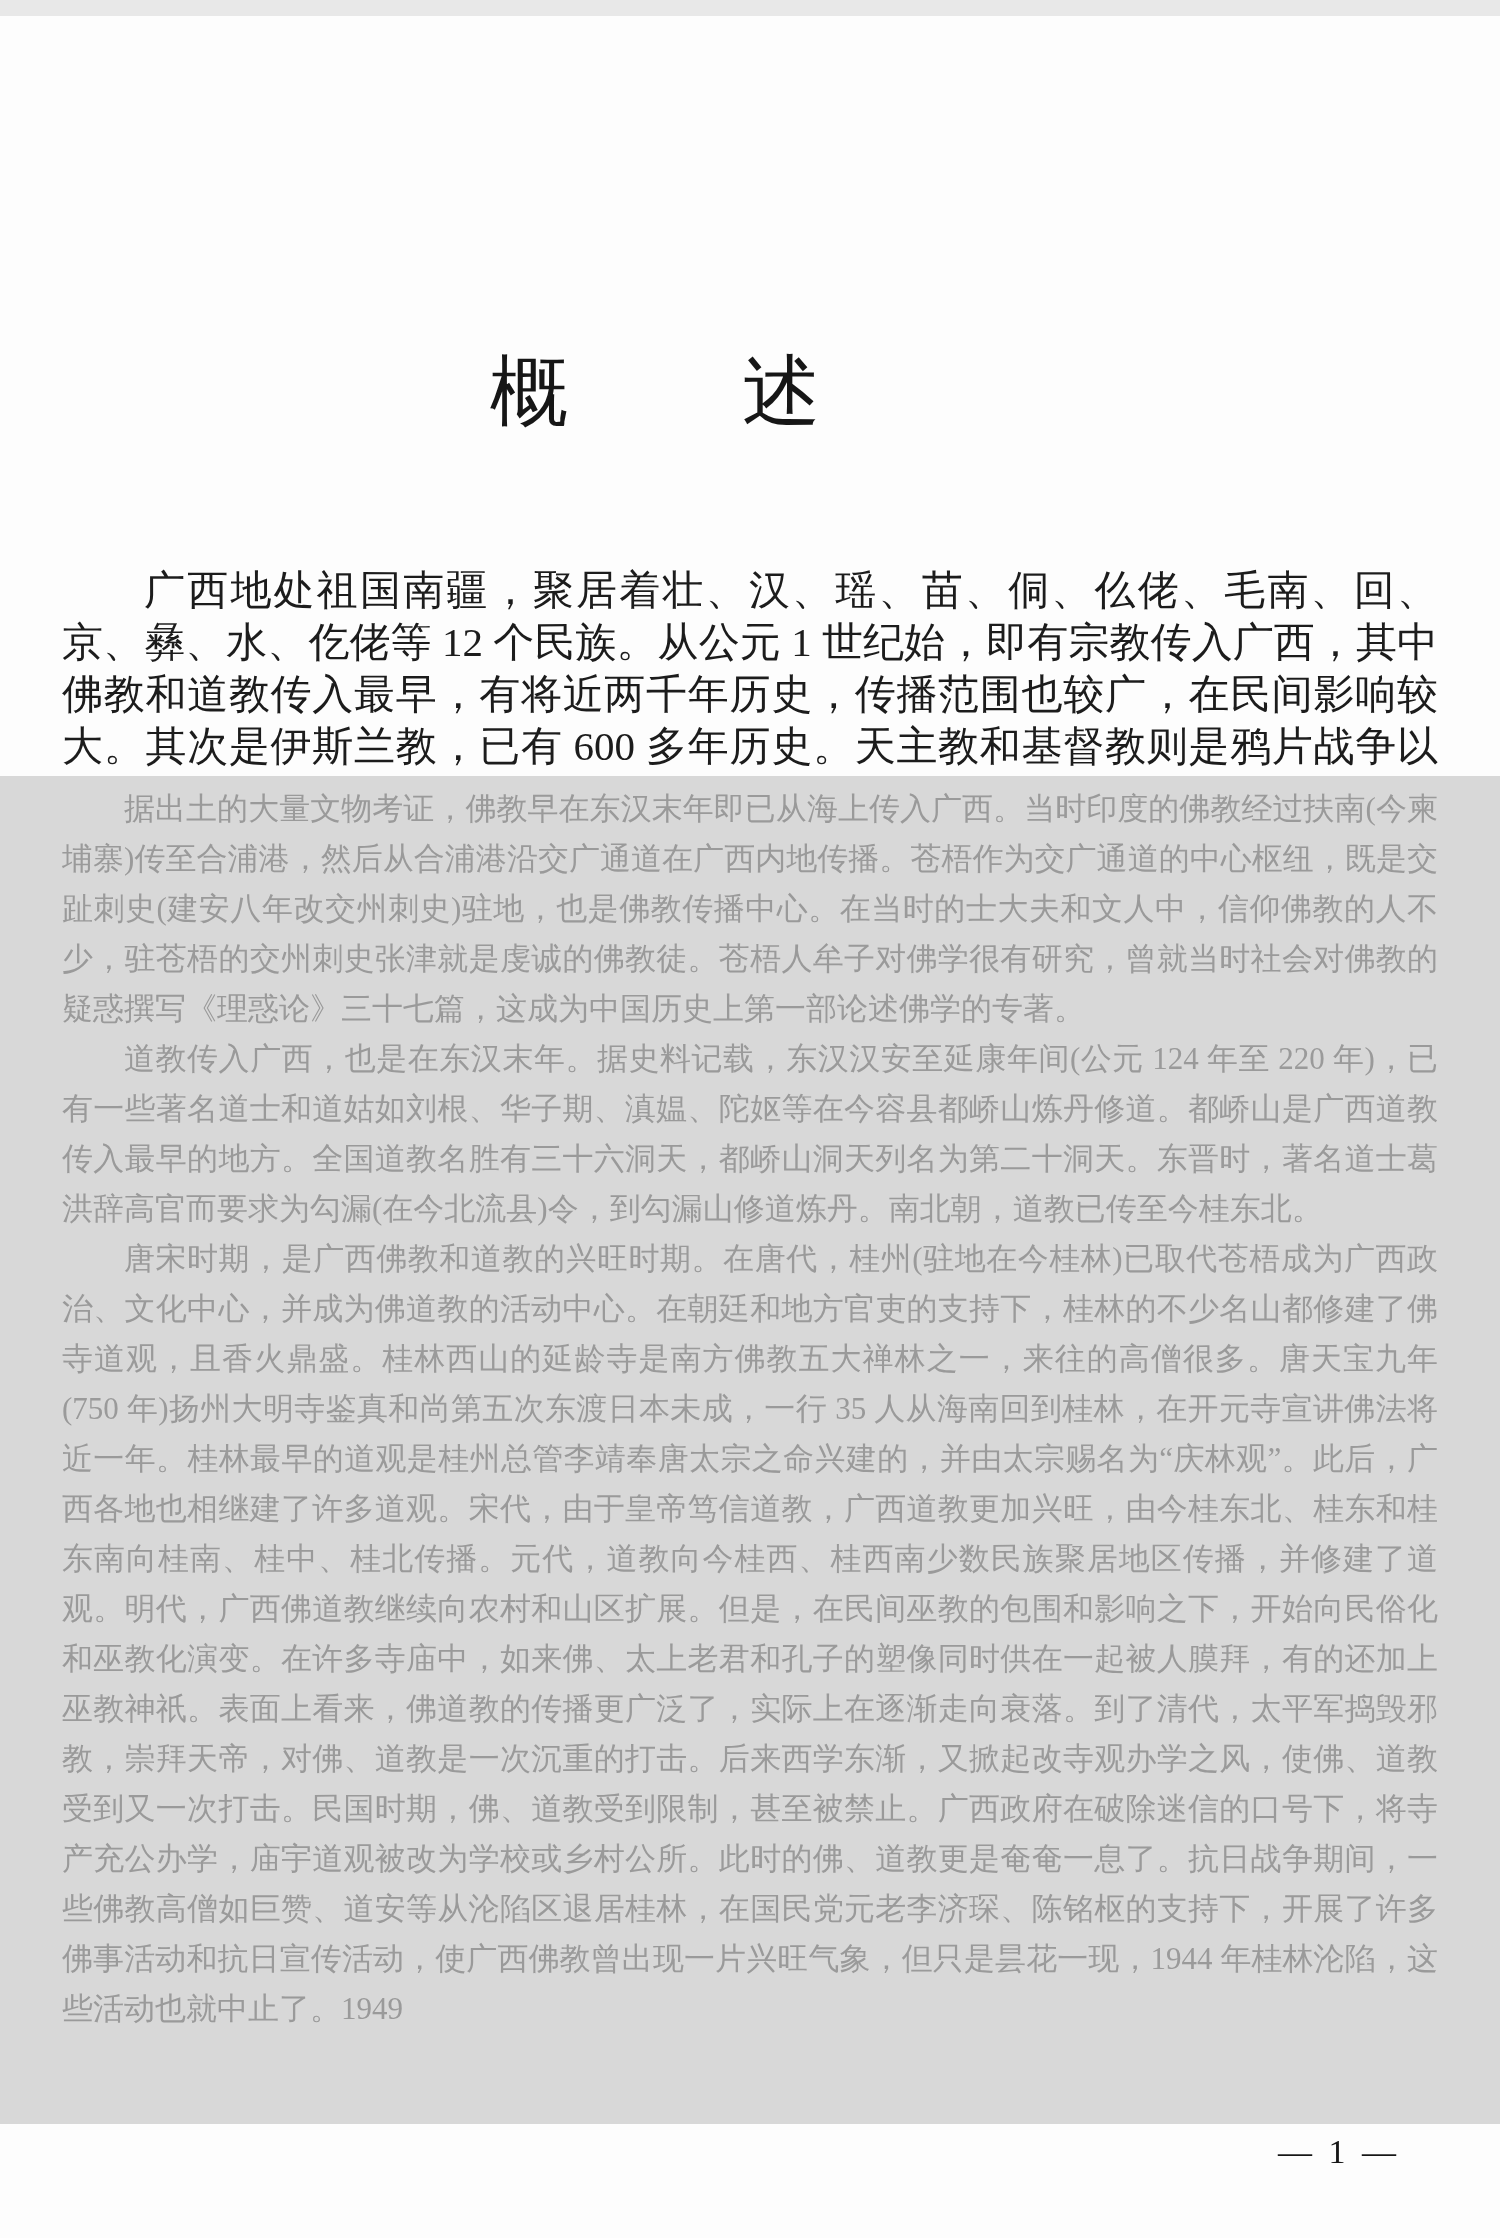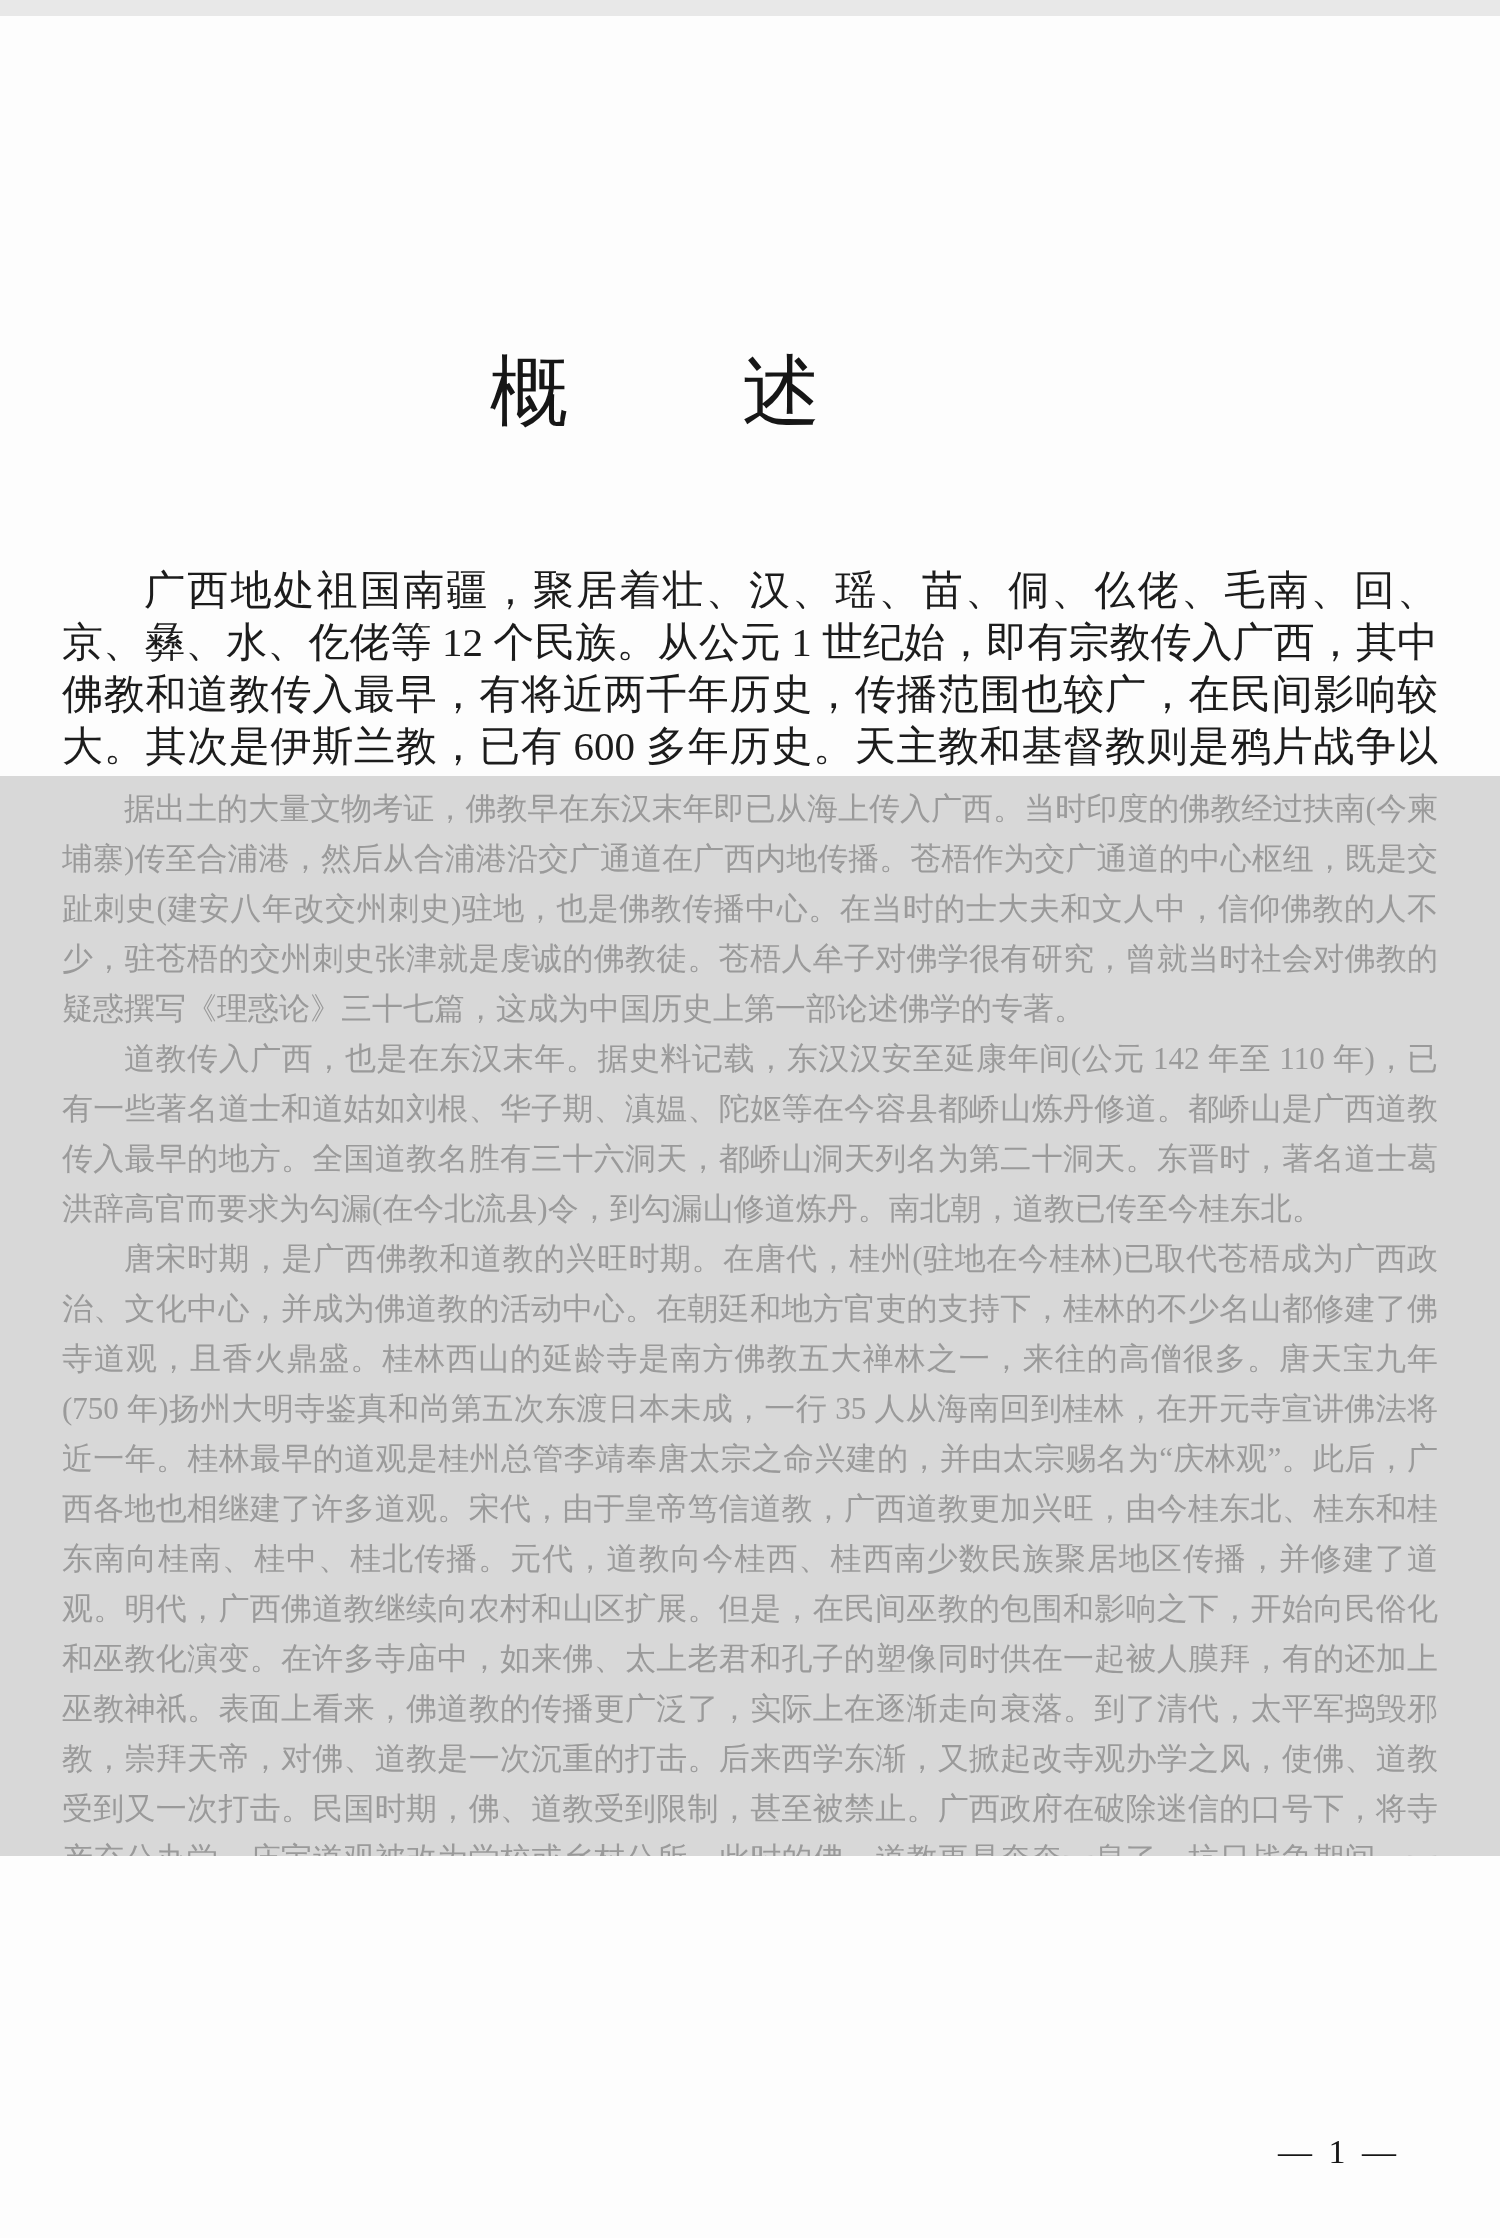--- a/index.html
+++ b/index.html
@@ -45,21 +45,21 @@
     line-height: 52px;
     height: 212px;
     overflow: hidden;
     color: #1c1c1c;
   }
   .highlight-block {
     position: absolute;
     top: 760px;
     left: 0;
     width: 100%;
-    height: 1080px;
+    height: 1348px;
     box-sizing: border-box;
     padding: 8px 62px 0 62px;
     background: #d8d8d8;
     color: #9a9a9a;
     font-size: 31px;
     line-height: 50px;
     overflow: hidden;
   }
   .page-number {
     position: absolute;
@@ -78,19 +78,19 @@
 <div class="page">
 
   <div class="chapter-title">概　　述</div>
 
   <div class="first-paragraph body-text">
     <p>广西地处祖国南疆，聚居着壮、汉、瑶、苗、侗、仫佬、毛南、回、京、彝、水、仡佬等 12 个民族。从公元 1 世纪始，即有宗教传入广西，其中佛教和道教传入最早，有将近两千年历史，传播范围也较广，在民间影响较大。其次是伊斯兰教，已有 600 多年历史。天主教和基督教则是鸦片战争以后才传入广西，但发展较快，并成为影响较广的宗教。</p>
   </div>
 
   <div class="highlight-block body-text">
     <p>据出土的大量文物考证，佛教早在东汉末年即已从海上传入广西。当时印度的佛教经过扶南(今柬埔寨)传至合浦港，然后从合浦港沿交广通道在广西内地传播。苍梧作为交广通道的中心枢纽，既是交趾刺史(建安八年改交州刺史)驻地，也是佛教传播中心。在当时的士大夫和文人中，信仰佛教的人不少，驻苍梧的交州刺史张津就是虔诚的佛教徒。苍梧人牟子对佛学很有研究，曾就当时社会对佛教的疑惑撰写《理惑论》三十七篇，这成为中国历史上第一部论述佛学的专著。</p>
-    <p>道教传入广西，也是在东汉末年。据史料记载，东汉汉安至延康年间(公元 142 年至 110 年)，已有一些著名道士和道姑如刘根、华子期、滇媪、陀妪等在今容县都峤山炼丹修道。都峤山是广西道教传入最早的地方。全国道教名胜有三十六洞天，都峤山洞天列名为第二十洞天。东晋时，著名道士葛洪辞高官而要求为勾漏(在今北流县)令，到勾漏山修道炼丹。南北朝，道教已传至今桂东北。</p>
+    <p>道教传入广西，也是在东汉末年。据史料记载，东汉汉安至延康年间(公元 124 年至 220 年)，已有一些著名道士和道姑如刘根、华子期、滇媪、陀妪等在今容县都峤山炼丹修道。都峤山是广西道教传入最早的地方。全国道教名胜有三十六洞天，都峤山洞天列名为第二十洞天。东晋时，著名道士葛洪辞高官而要求为勾漏(在今北流县)令，到勾漏山修道炼丹。南北朝，道教已传至今桂东北。</p>
     <p>唐宋时期，是广西佛教和道教的兴旺时期。在唐代，桂州(驻地在今桂林)已取代苍梧成为广西政治、文化中心，并成为佛道教的活动中心。在朝廷和地方官吏的支持下，桂林的不少名山都修建了佛寺道观，且香火鼎盛。桂林西山的延龄寺是南方佛教五大禅林之一，来往的高僧很多。唐天宝九年(750 年)扬州大明寺鉴真和尚第五次东渡日本未成，一行 35 人从海南回到桂林，在开元寺宣讲佛法将近一年。桂林最早的道观是桂州总管李靖奉唐太宗之命兴建的，并由太宗赐名为“庆林观”。此后，广西各地也相继建了许多道观。宋代，由于皇帝笃信道教，广西道教更加兴旺，由今桂东北、桂东和桂东南向桂南、桂中、桂北传播。元代，道教向今桂西、桂西南少数民族聚居地区传播，并修建了道观。明代，广西佛道教继续向农村和山区扩展。但是，在民间巫教的包围和影响之下，开始向民俗化和巫教化演变。在许多寺庙中，如来佛、太上老君和孔子的塑像同时供在一起被人膜拜，有的还加上巫教神祇。表面上看来，佛道教的传播更广泛了，实际上在逐渐走向衰落。到了清代，太平军捣毁邪教，崇拜天帝，对佛、道教是一次沉重的打击。后来西学东渐，又掀起改寺观办学之风，使佛、道教受到又一次打击。民国时期，佛、道教受到限制，甚至被禁止。广西政府在破除迷信的口号下，将寺产充公办学，庙宇道观被改为学校或乡村公所。此时的佛、道教更是奄奄一息了。抗日战争期间，一些佛教高僧如巨赞、道安等从沦陷区退居桂林，在国民党元老李济琛、陈铭枢的支持下，开展了许多佛事活动和抗日宣传活动，使广西佛教曾出现一片兴旺气象，但只是昙花一现，1944 年桂林沦陷，这些活动也就中止了。1949</p>
   </div>
 
   <div class="page-number">— 1 —</div>
 
 </div>
 
 </body></html>

